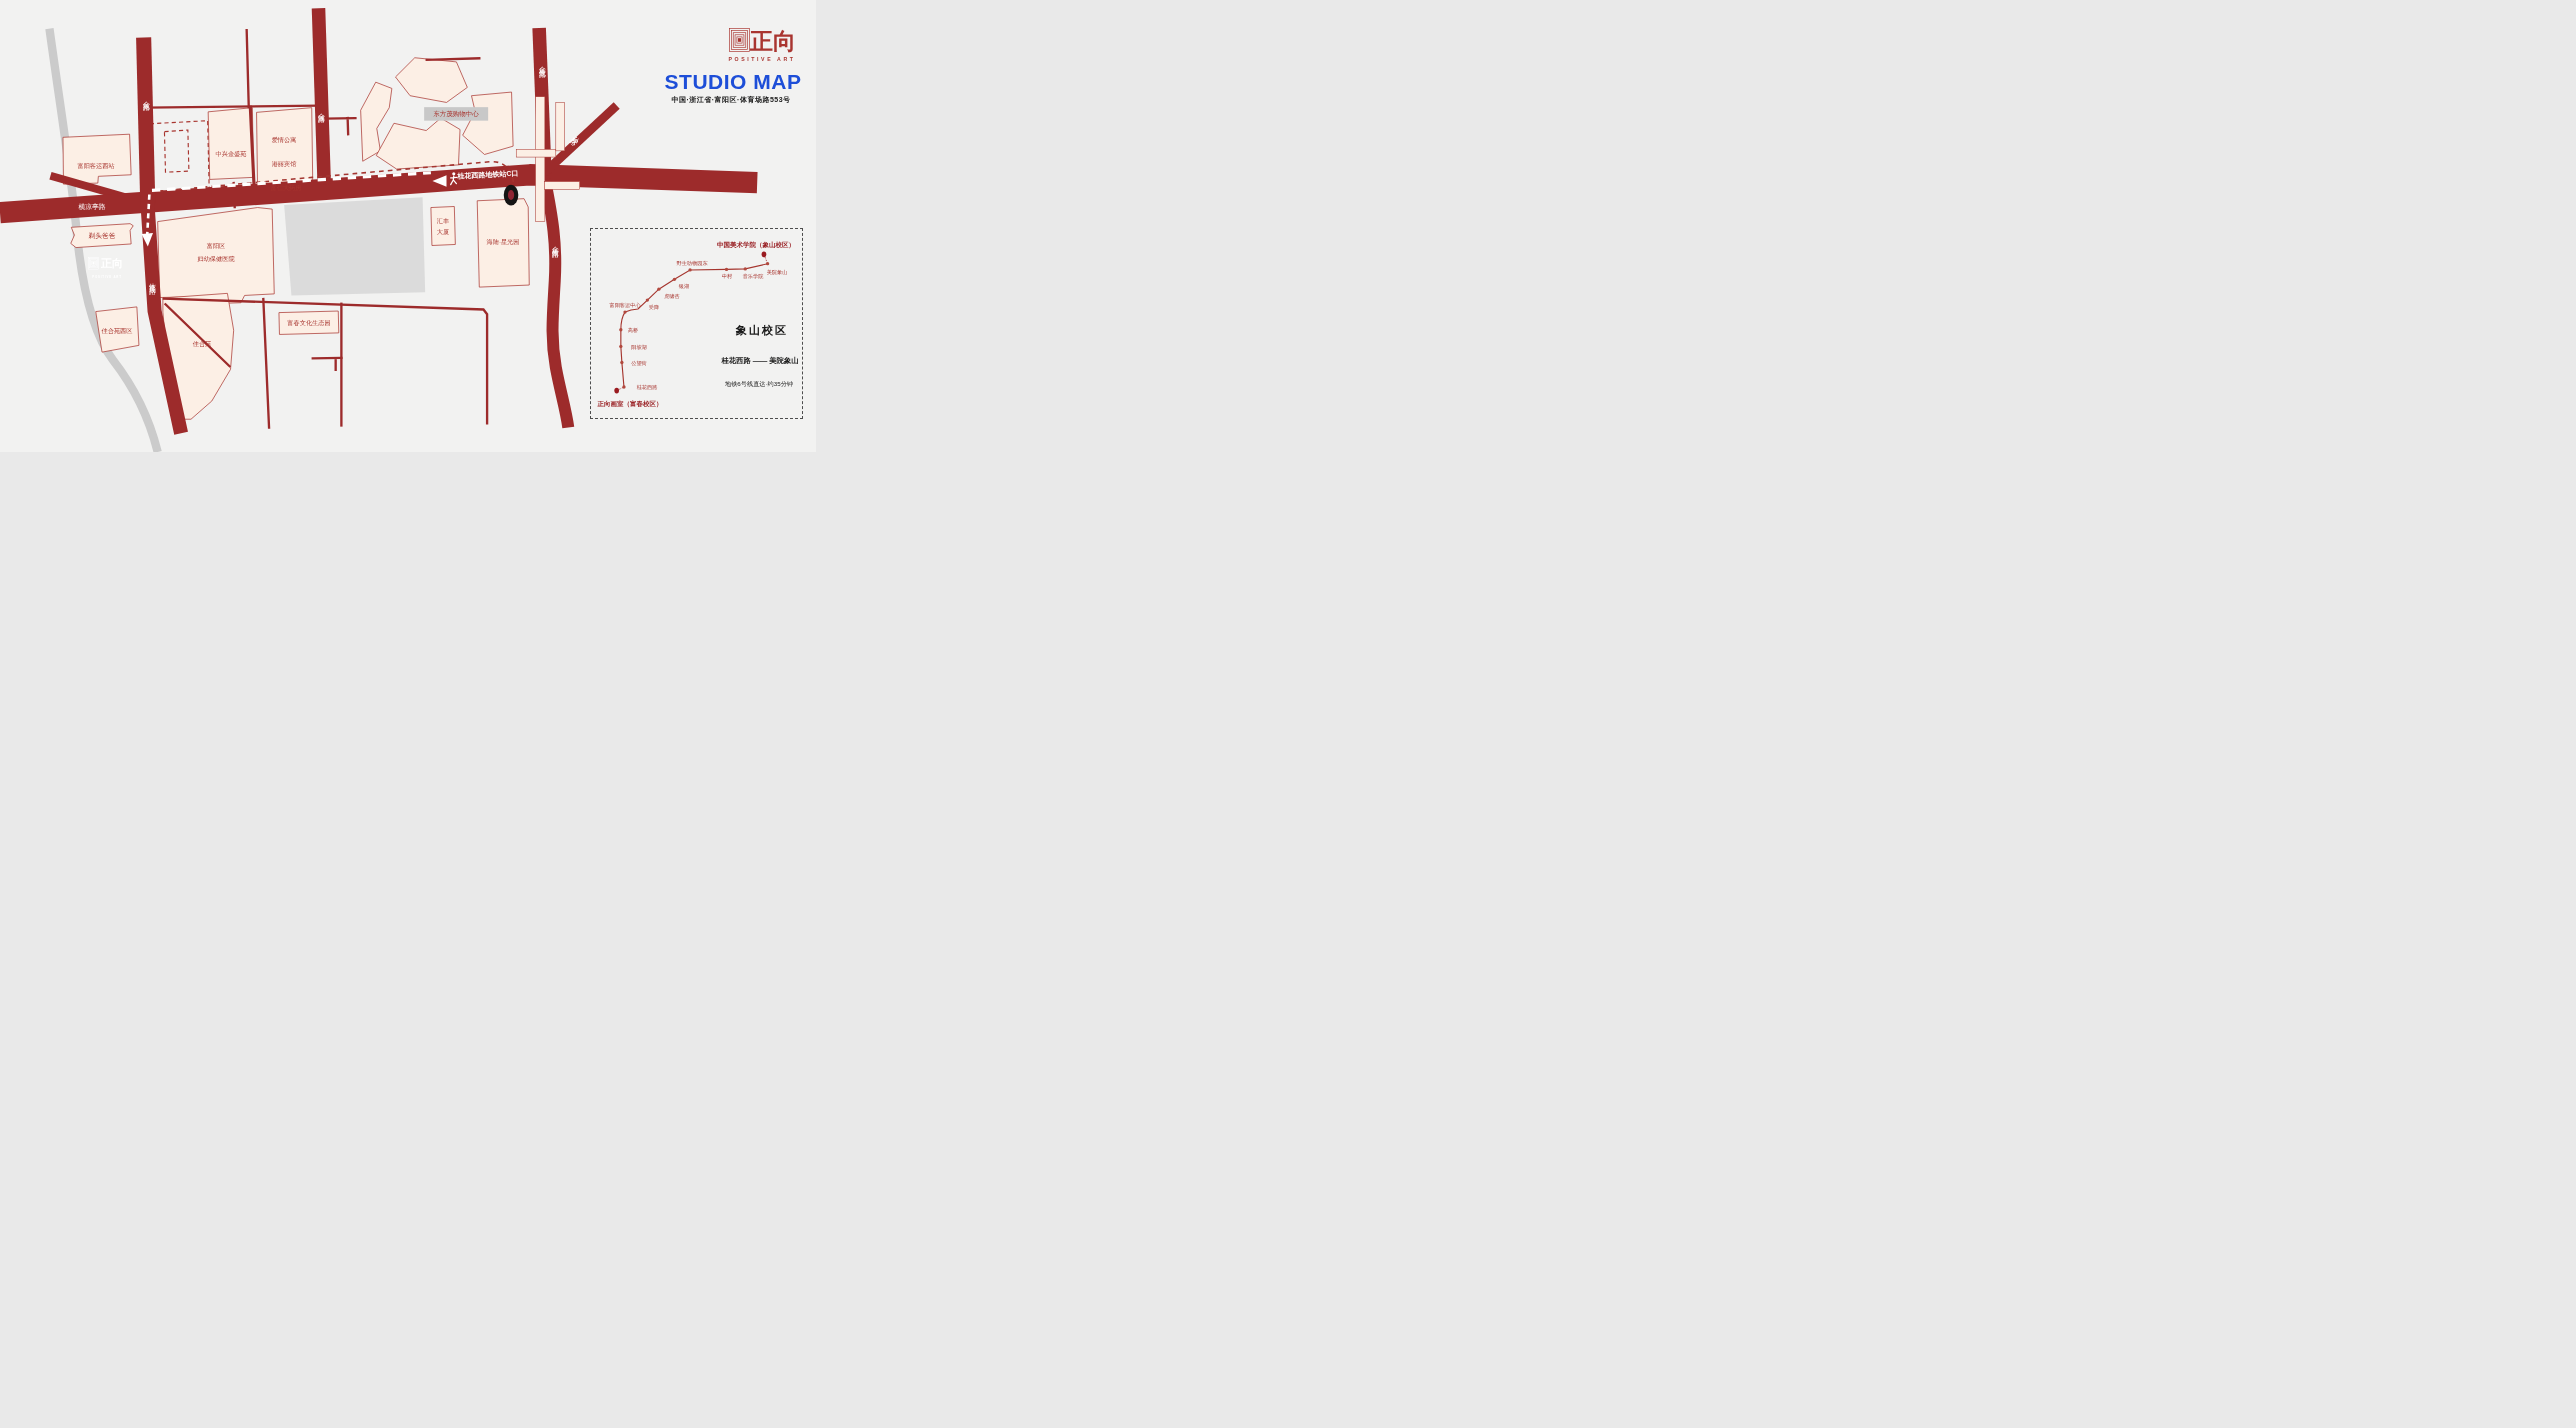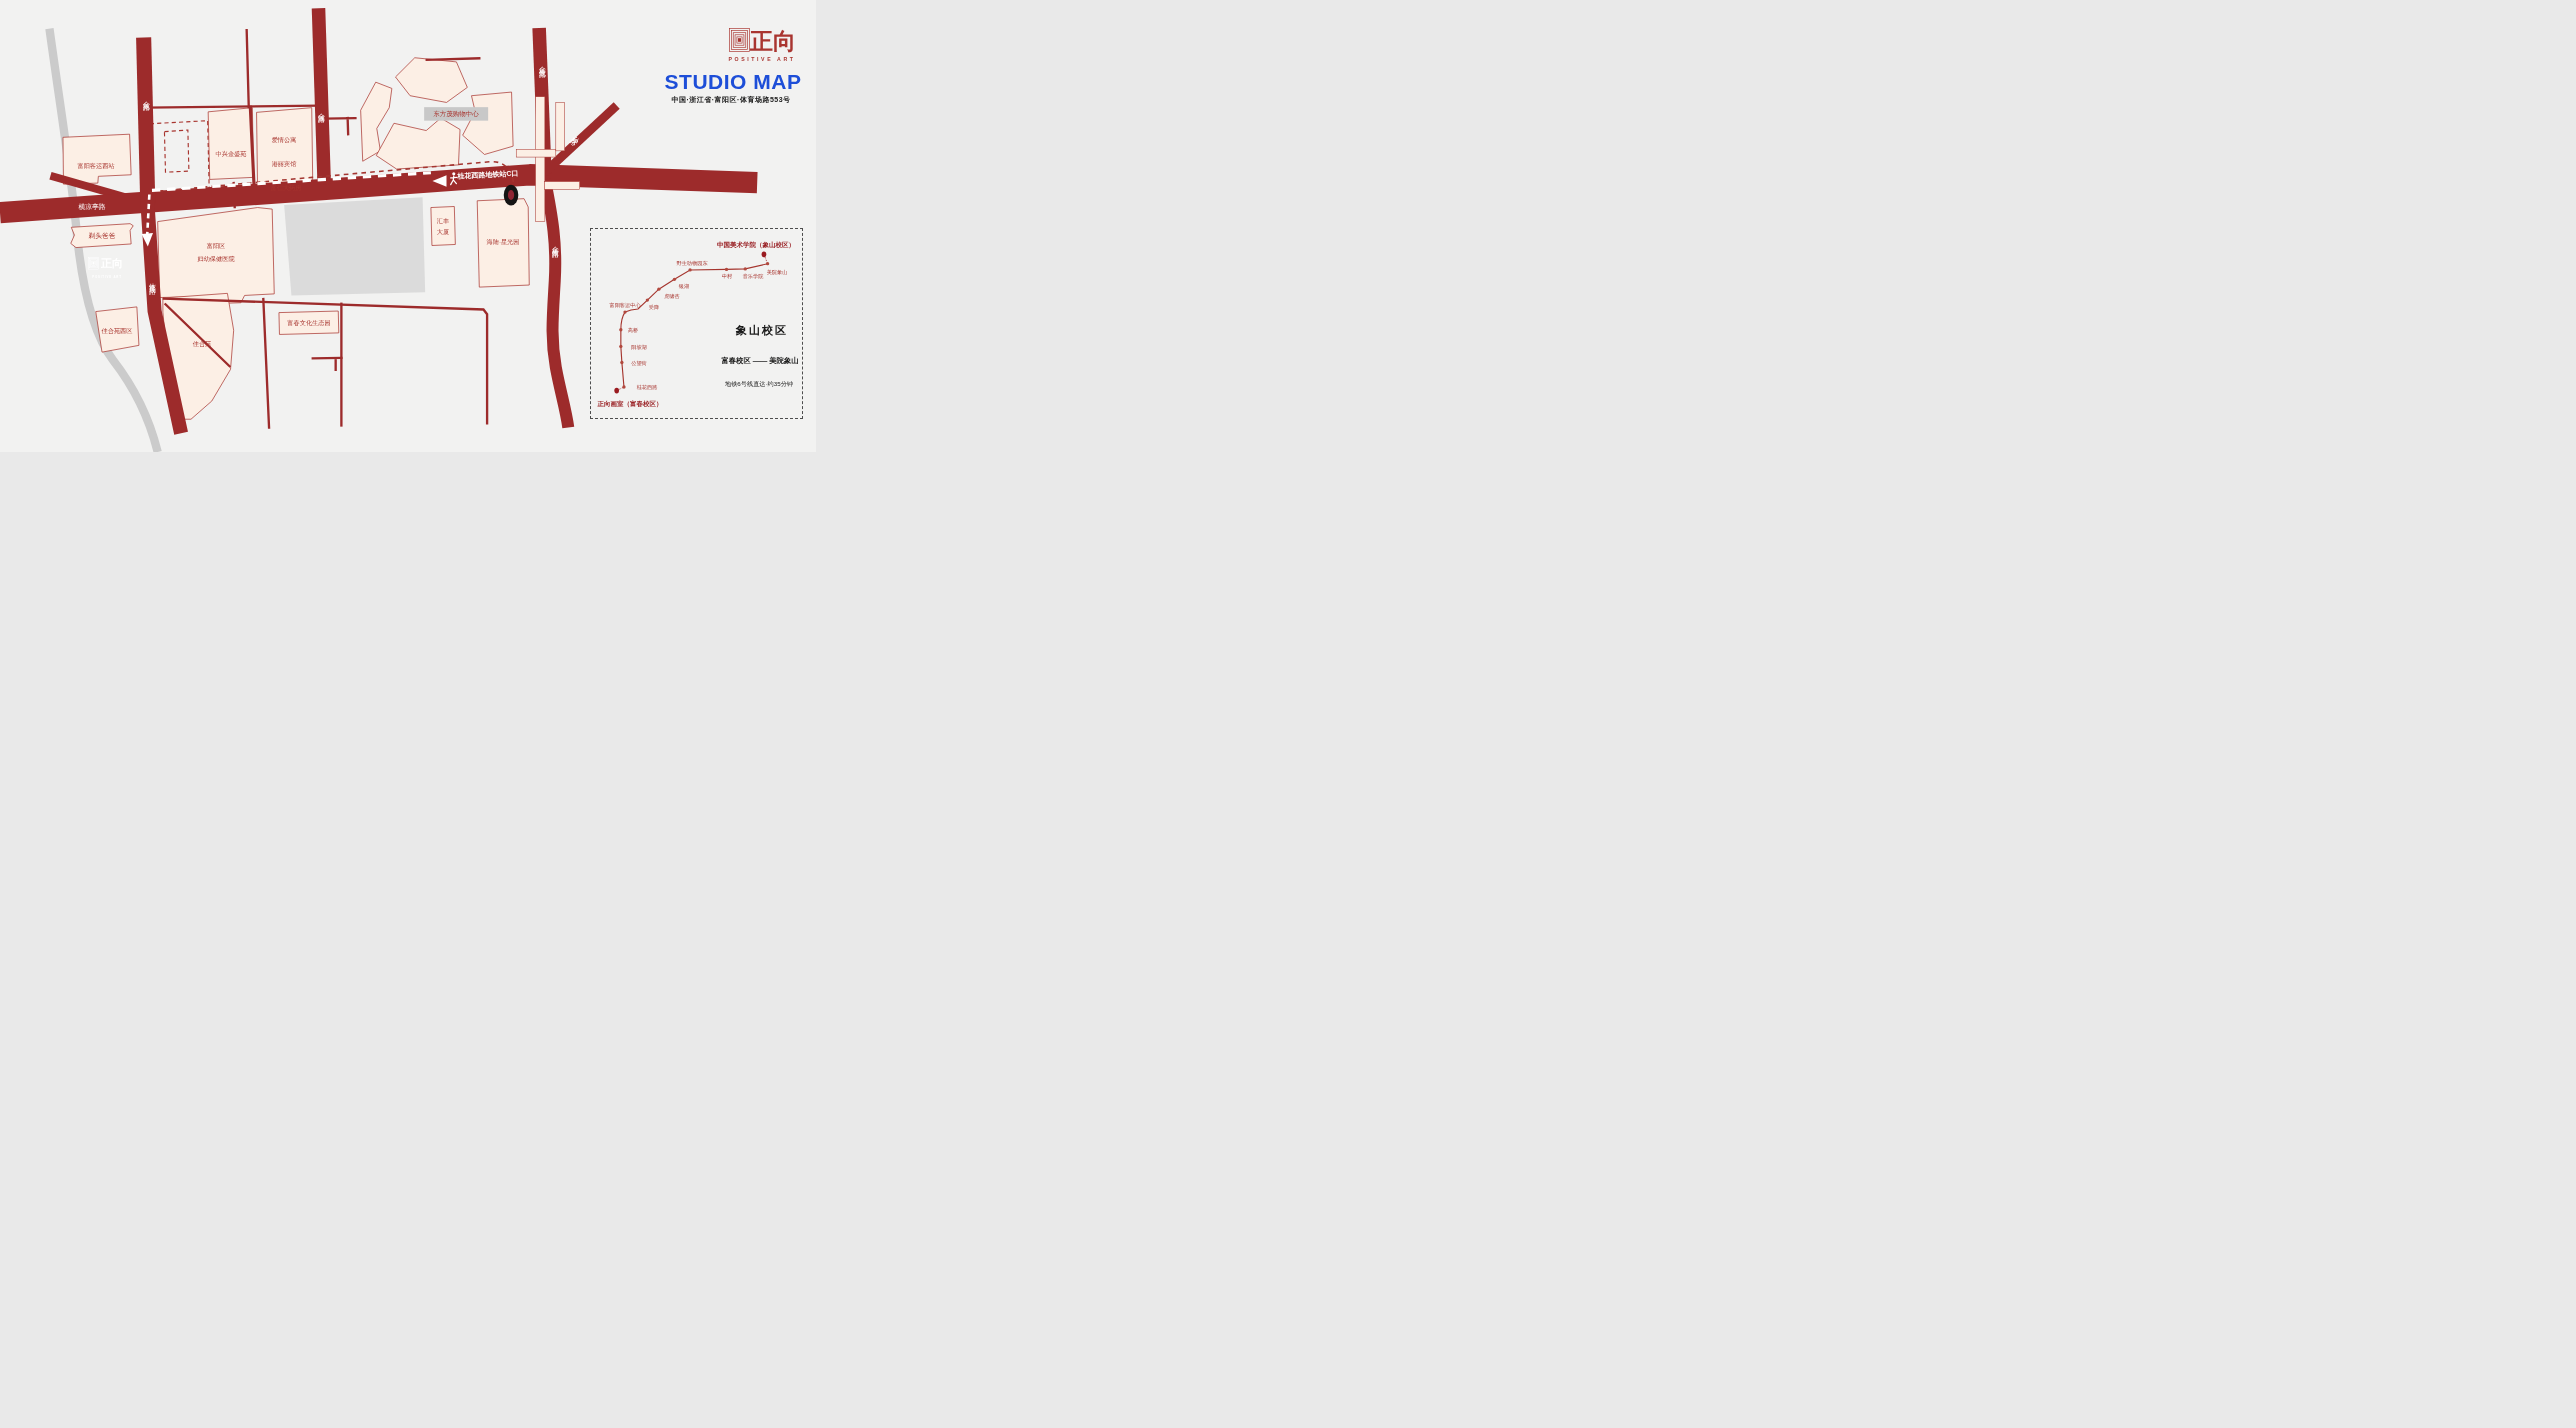--- a/index.html
+++ b/index.html
@@ -168,21 +168,21 @@
     </g>
     <rect x="8.6" y="9.7" width="3.8" height="4.6" fill="#FFFFFF"></rect>
   </svg>
   <div class="lbl studio-brand" style="left:112px;top:263px;">正向</div>
   <div class="lbl studio-sub" style="left:107px;top:277px;">POSITIVE ART</div>
 
   <div class="panel-box"></div>
   <div class="lbl stn-bold" style="left:756px;top:245px;">中国美术学院（象山校区）</div>
   <div class="lbl stn-bold" style="left:630px;top:404px;">正向画室（富春校区）</div>
   <div class="lbl heading" style="left:762px;top:330px;">象山校区</div>
-  <div class="lbl routeline" style="left:760px;top:361px;">富春校区 —— 美院象山</div>
+  <div class="lbl routeline" style="left:760px;top:361px;">桂花西路 —— 美院象山</div>
   <div class="lbl noteline" style="left:759px;top:384px;">地铁6号线直达·约35分钟</div>
 
   <div class="lbl stn" style="left:647px;top:387px;">桂花西路</div>
   <div class="lbl stn" style="left:639px;top:363px;">公望街</div>
   <div class="lbl stn" style="left:639px;top:347px;">阳坡湖</div>
   <div class="lbl stn" style="left:633px;top:330px;">高桥</div>
   <div class="lbl stn" style="left:625px;top:305px;">富阳客运中心</div>
   <div class="lbl stn" style="left:654px;top:307px;">受降</div>
   <div class="lbl stn" style="left:672px;top:296px;">虎啸杏</div>
   <div class="lbl stn" style="left:684px;top:286px;">银湖</div>

